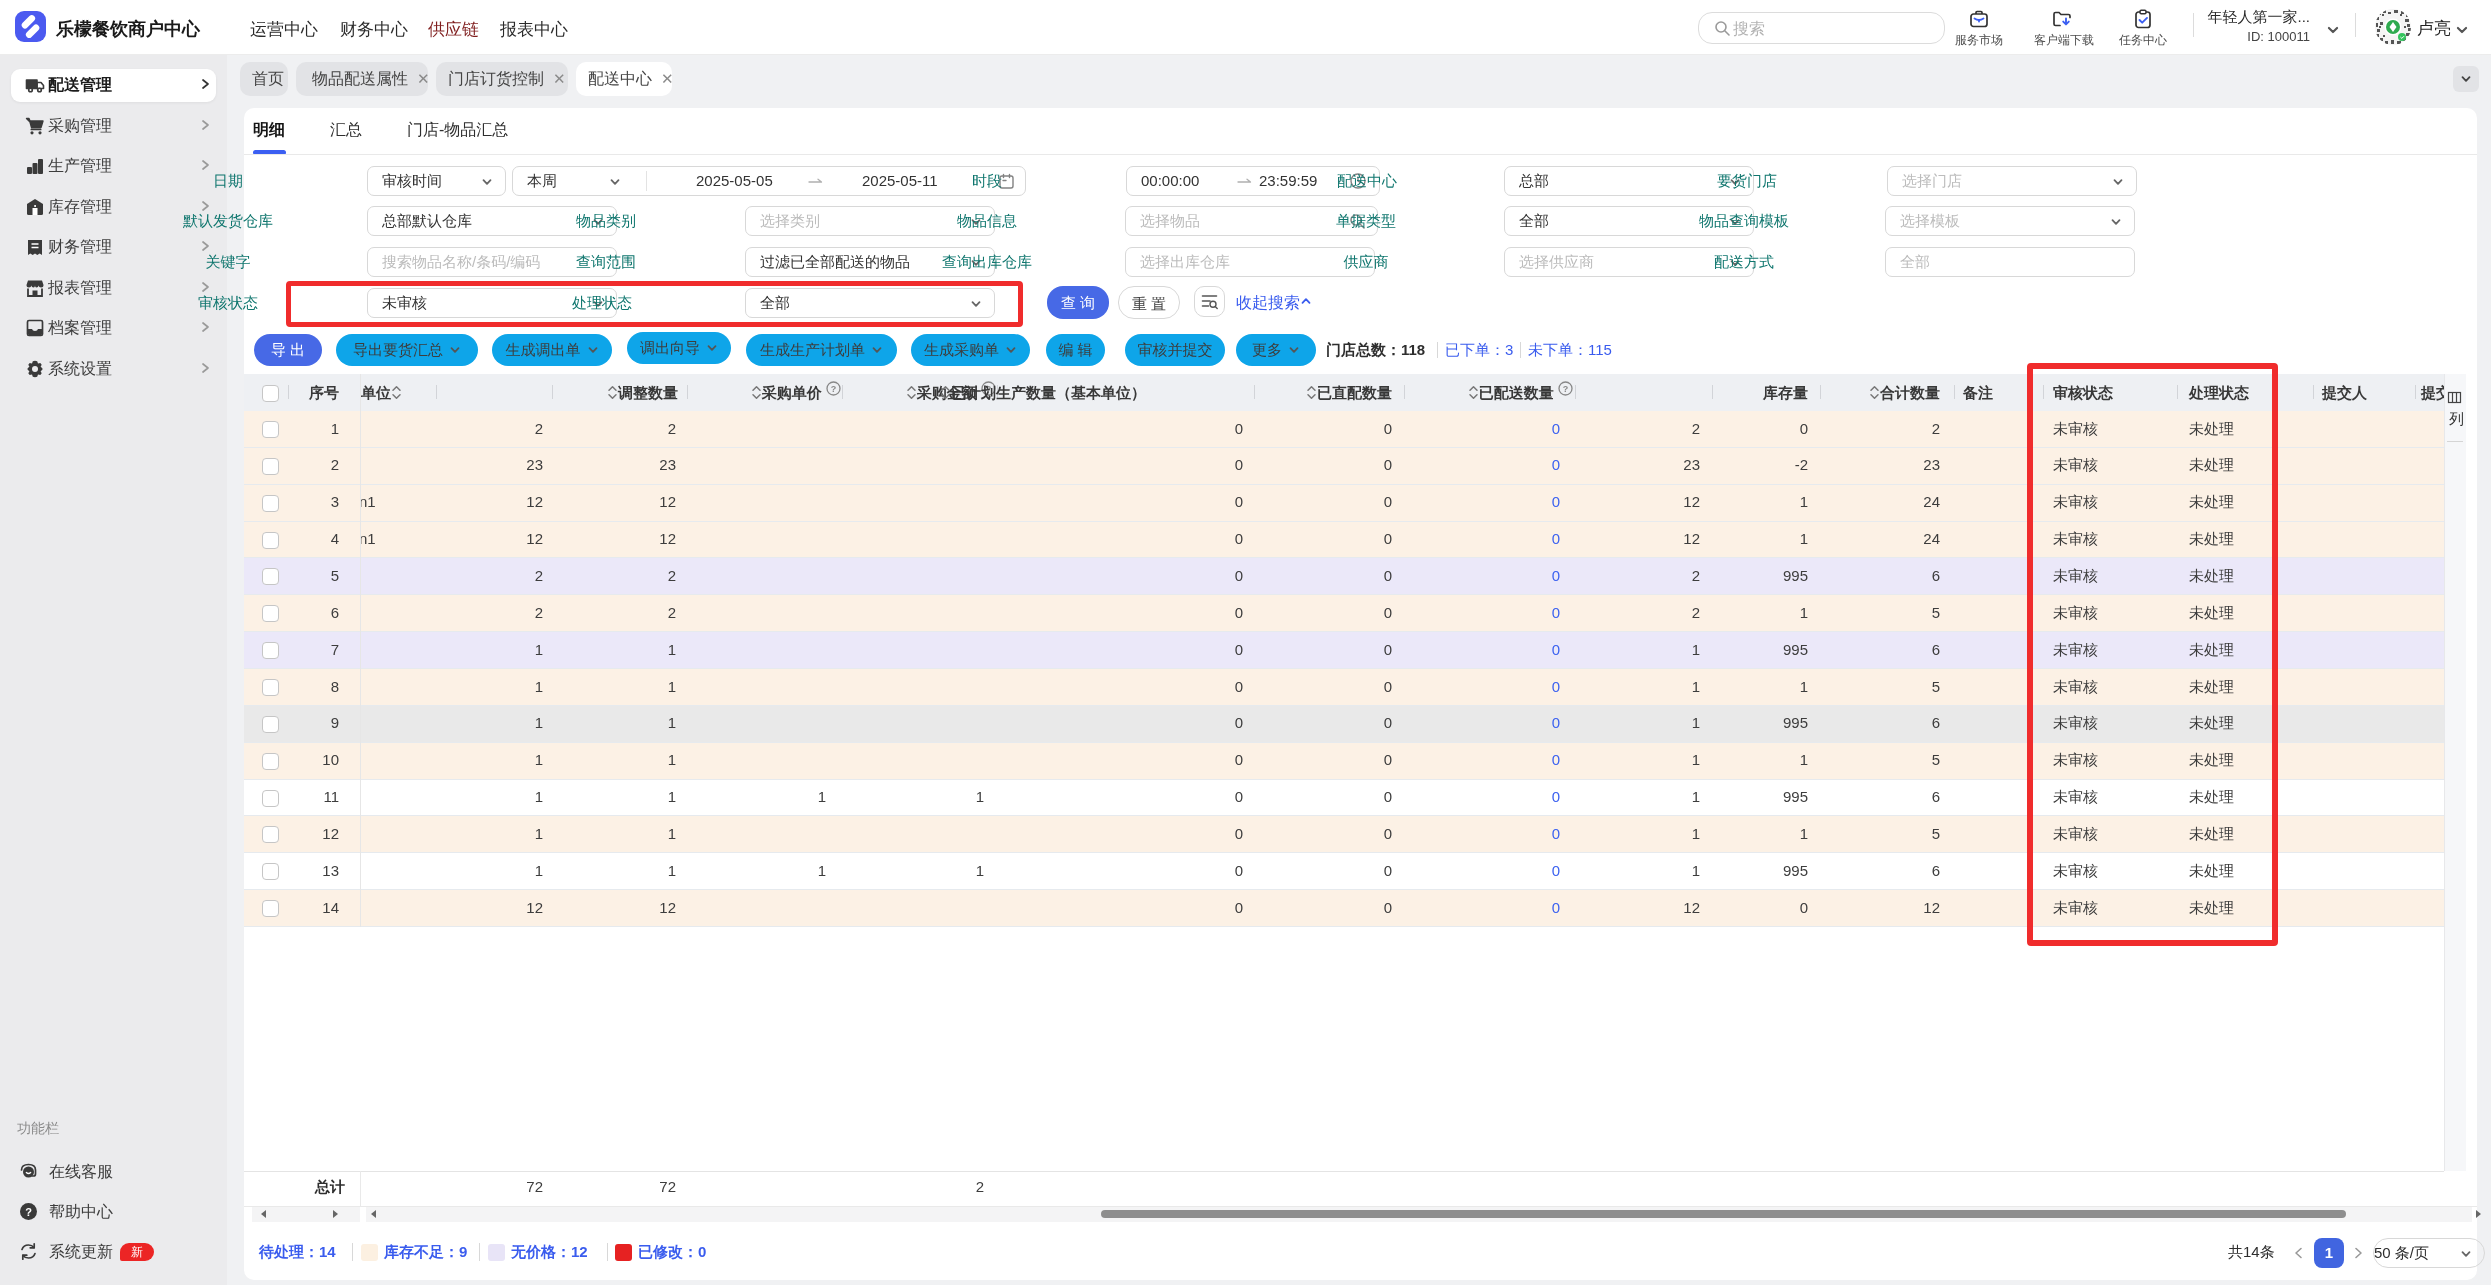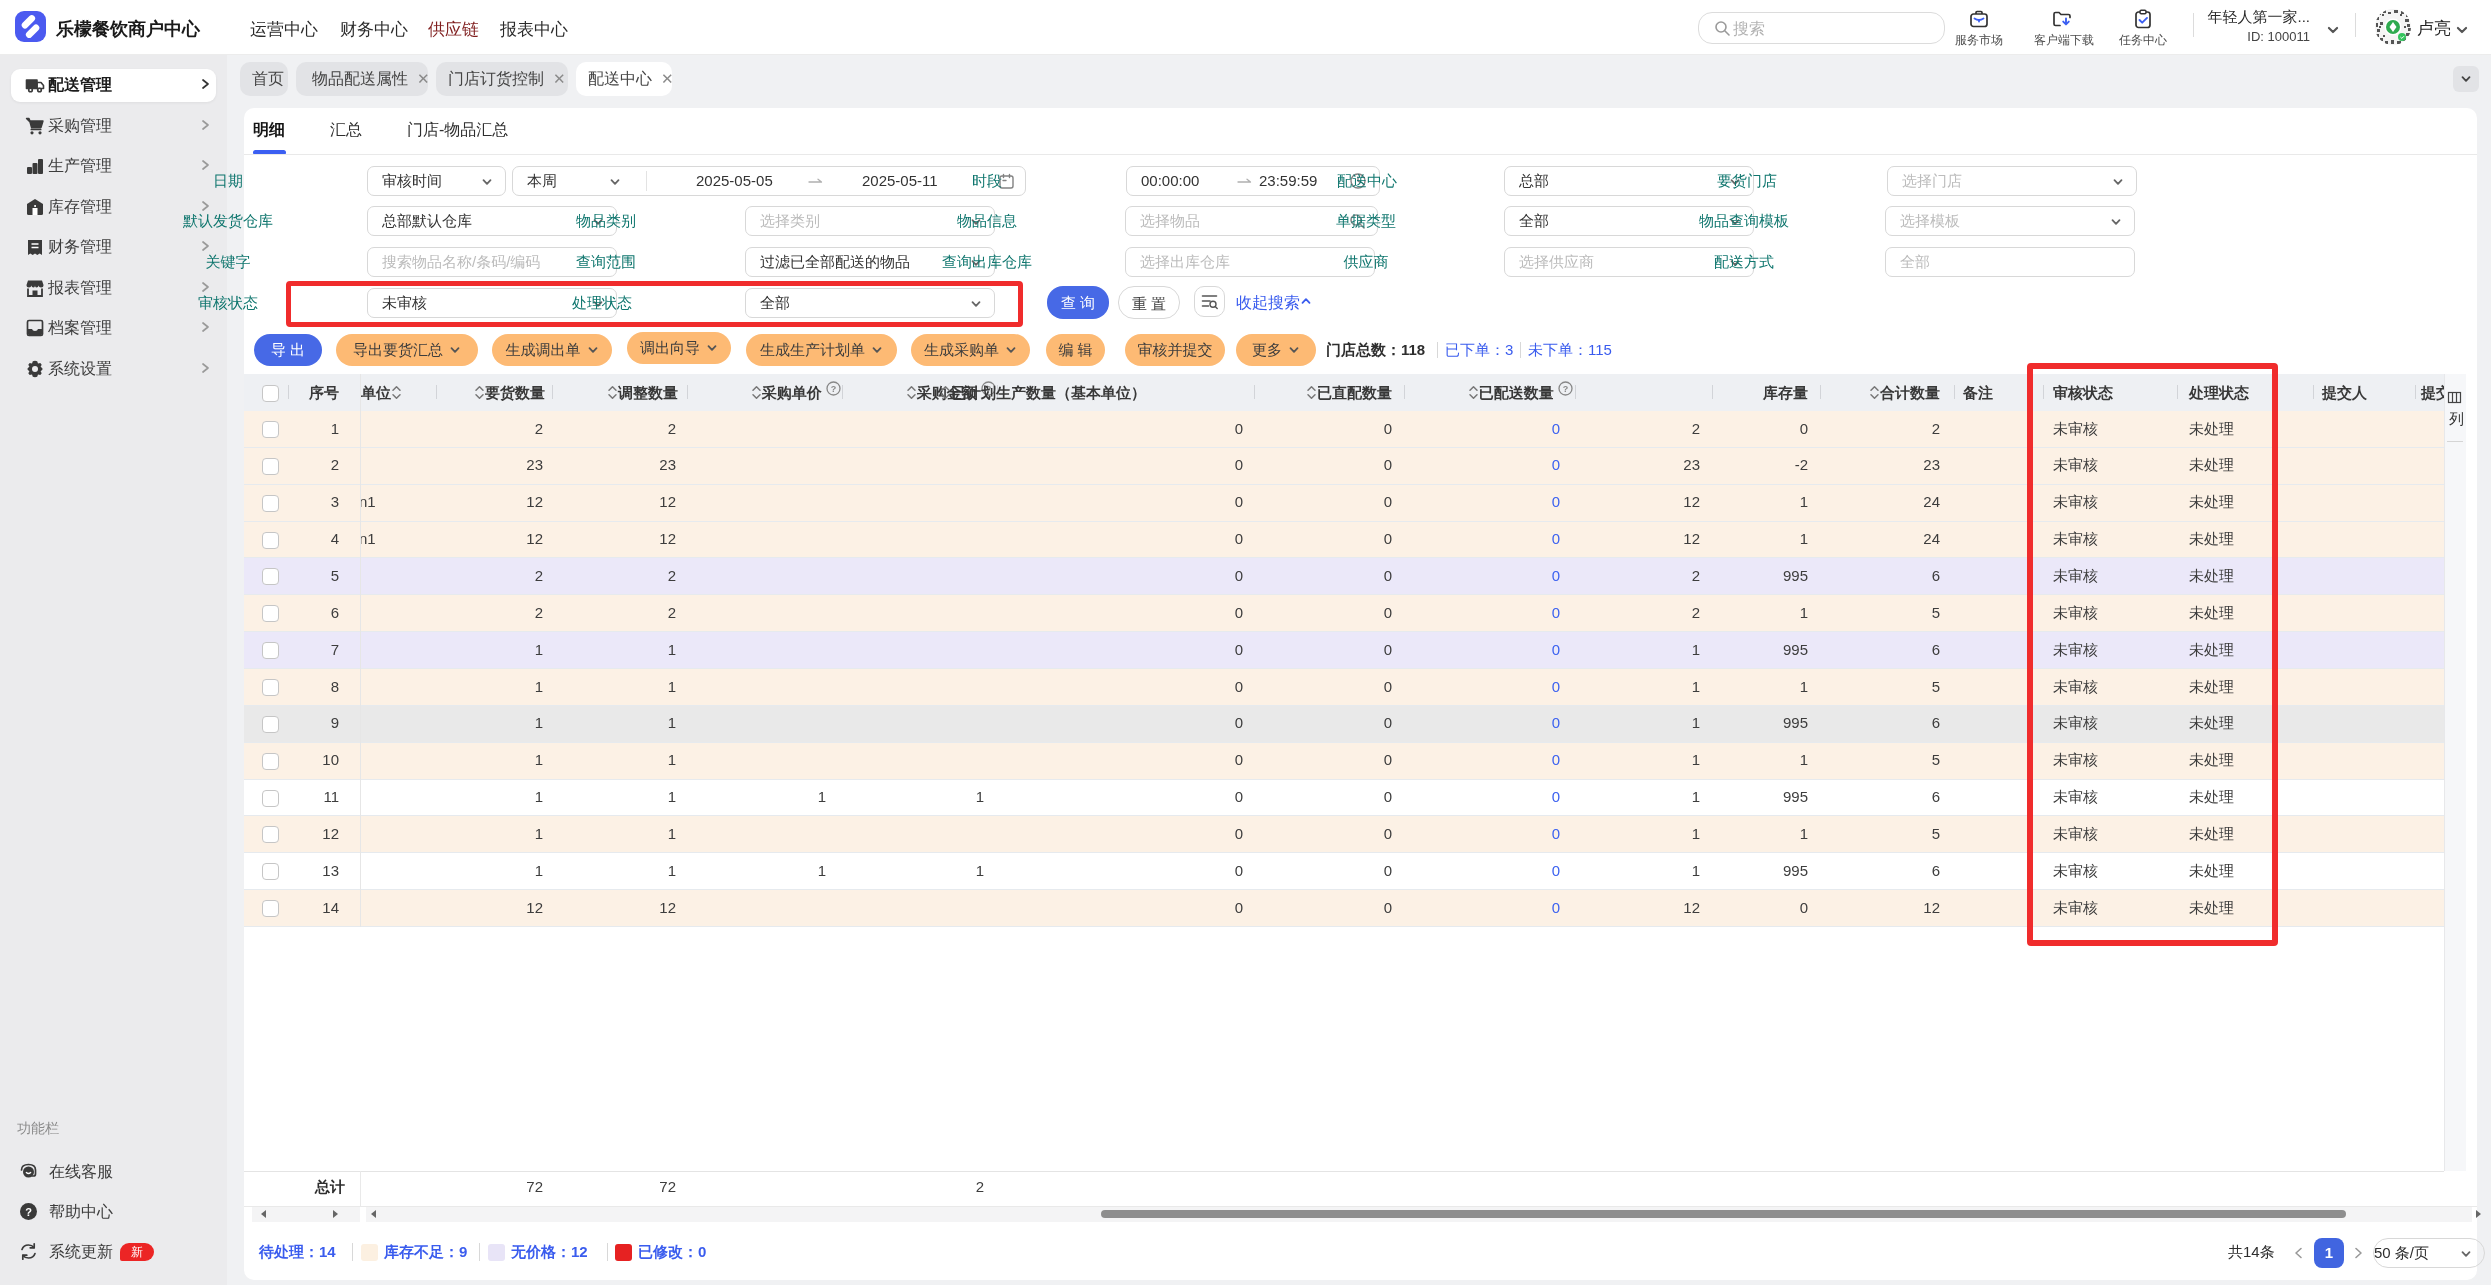--- a/index.html
+++ b/index.html
@@ -32,21 +32,21 @@
 .tab{top:120px;font-size:16px;color:#2e2e2e}
 .tab.on{font-weight:bold;color:#141414}
 .tabline{left:253px;top:150px;width:33px;height:5px;border-radius:3px;background:#3b5ff2}
 .tabborder{left:244px;top:154px;width:2233px;height:1px;background:#e9e9e9}
 .flabel{height:30px;line-height:30px;font-size:15px;color:#0f766e;text-align:center}
 .fctl{height:30px;border:1px solid #d8d8d8;border-radius:7px;background:#fff;
  font-size:15px;color:#333;line-height:28px;white-space:nowrap}
 .fctl .ph{color:#bcbcbc}
 .fctl .txt{position:absolute;left:14px;top:0}
 .chev{position:absolute;top:9px;width:12px;height:12px}
-.btn{height:32px;border-radius:16px;background:#fdba74;color:#3d3d3d;font-size:15px;
+.btn{height:32px;border-radius:16px;background:#0ea5e9;color:#3d3d3d;font-size:15px;
  text-align:center;line-height:32px;white-space:nowrap}
 .btn.blue{background:#4769e6;color:#fff}
 .redbox{border:5px solid #f02c2c;border-radius:4px;background:transparent}
 .th{top:374px;height:37px;font-size:15px;font-weight:600;color:#383838;line-height:37px}
 .hsep{top:385px;width:1px;height:14px;background:#d2d4d8}
 .cell{font-size:15px;color:#3d3d3d;white-space:nowrap}
 .num{text-align:right}
 .cb{width:17px;height:17px;border:1px solid #c6c6c6;border-radius:4px;background:#fff}
 .blue-link{color:#3c62f0}
 .legend{font-size:15px;font-weight:600;color:#3a5cee;white-space:nowrap}
@@ -545,24 +545,20 @@
     <div class="ab hsep" style="left:1954px"></div>
     <div class="ab hsep" style="left:2043px"></div>
     <div class="ab hsep" style="left:2177px"></div>
     <div class="ab hsep" style="left:2313px"></div>
     <div class="ab hsep" style="left:2415px"></div>
     <div class="ab th" style="left:-61px;top:374px;width:400px;text-align:right">序号</div>
     <div class="ab th" style="left:361px;top:374px;width:300px">单位<svg width="11" height="17" viewBox="0 0 11 17" style="display:inline-block;vertical-align:-3px">
         <path d="M2 6.2 L5.5 2.8 L9 6.2" fill="none" stroke="#777" stroke-width="1.5" stroke-linecap="round" stroke-linejoin="round"></path>
         <path d="M2 10.8 L5.5 14.2 L9 10.8" fill="none" stroke="#777" stroke-width="1.5" stroke-linecap="round" stroke-linejoin="round"></path>
       </svg></div>
-    <div class="ab th" style="left:145px;top:374px;width:400px;text-align:right"><svg width="11" height="17" viewBox="0 0 11 17" style="display:inline-block;vertical-align:-3px">
-        <path d="M2 6.2 L5.5 2.8 L9 6.2" fill="none" stroke="#777" stroke-width="1.5" stroke-linecap="round" stroke-linejoin="round"></path>
-        <path d="M2 10.8 L5.5 14.2 L9 10.8" fill="none" stroke="#777" stroke-width="1.5" stroke-linecap="round" stroke-linejoin="round"></path>
-      </svg>要货数量</div>
     <div class="ab th" style="left:278px;top:374px;width:400px;text-align:right"><svg width="11" height="17" viewBox="0 0 11 17" style="display:inline-block;vertical-align:-3px">
         <path d="M2 6.2 L5.5 2.8 L9 6.2" fill="none" stroke="#777" stroke-width="1.5" stroke-linecap="round" stroke-linejoin="round"></path>
         <path d="M2 10.8 L5.5 14.2 L9 10.8" fill="none" stroke="#777" stroke-width="1.5" stroke-linecap="round" stroke-linejoin="round"></path>
       </svg>调整数量</div>
     <div class="ab th" style="left:441px;top:374px;width:400px;text-align:right"><svg width="11" height="17" viewBox="0 0 11 17" style="display:inline-block;vertical-align:-3px">
         <path d="M2 6.2 L5.5 2.8 L9 6.2" fill="none" stroke="#777" stroke-width="1.5" stroke-linecap="round" stroke-linejoin="round"></path>
         <path d="M2 10.8 L5.5 14.2 L9 10.8" fill="none" stroke="#777" stroke-width="1.5" stroke-linecap="round" stroke-linejoin="round"></path>
       </svg>采购单价 <svg width="15" height="15" viewBox="0 0 15 15" style="display:inline-block;vertical-align:2px">
         <circle cx="7.5" cy="7.5" r="6.5" fill="none" stroke="#888" stroke-width="1.3"></circle>
         <text x="7.5" y="10.8" font-size="9" text-anchor="middle" fill="#888" font-family="Liberation Sans">?</text>

